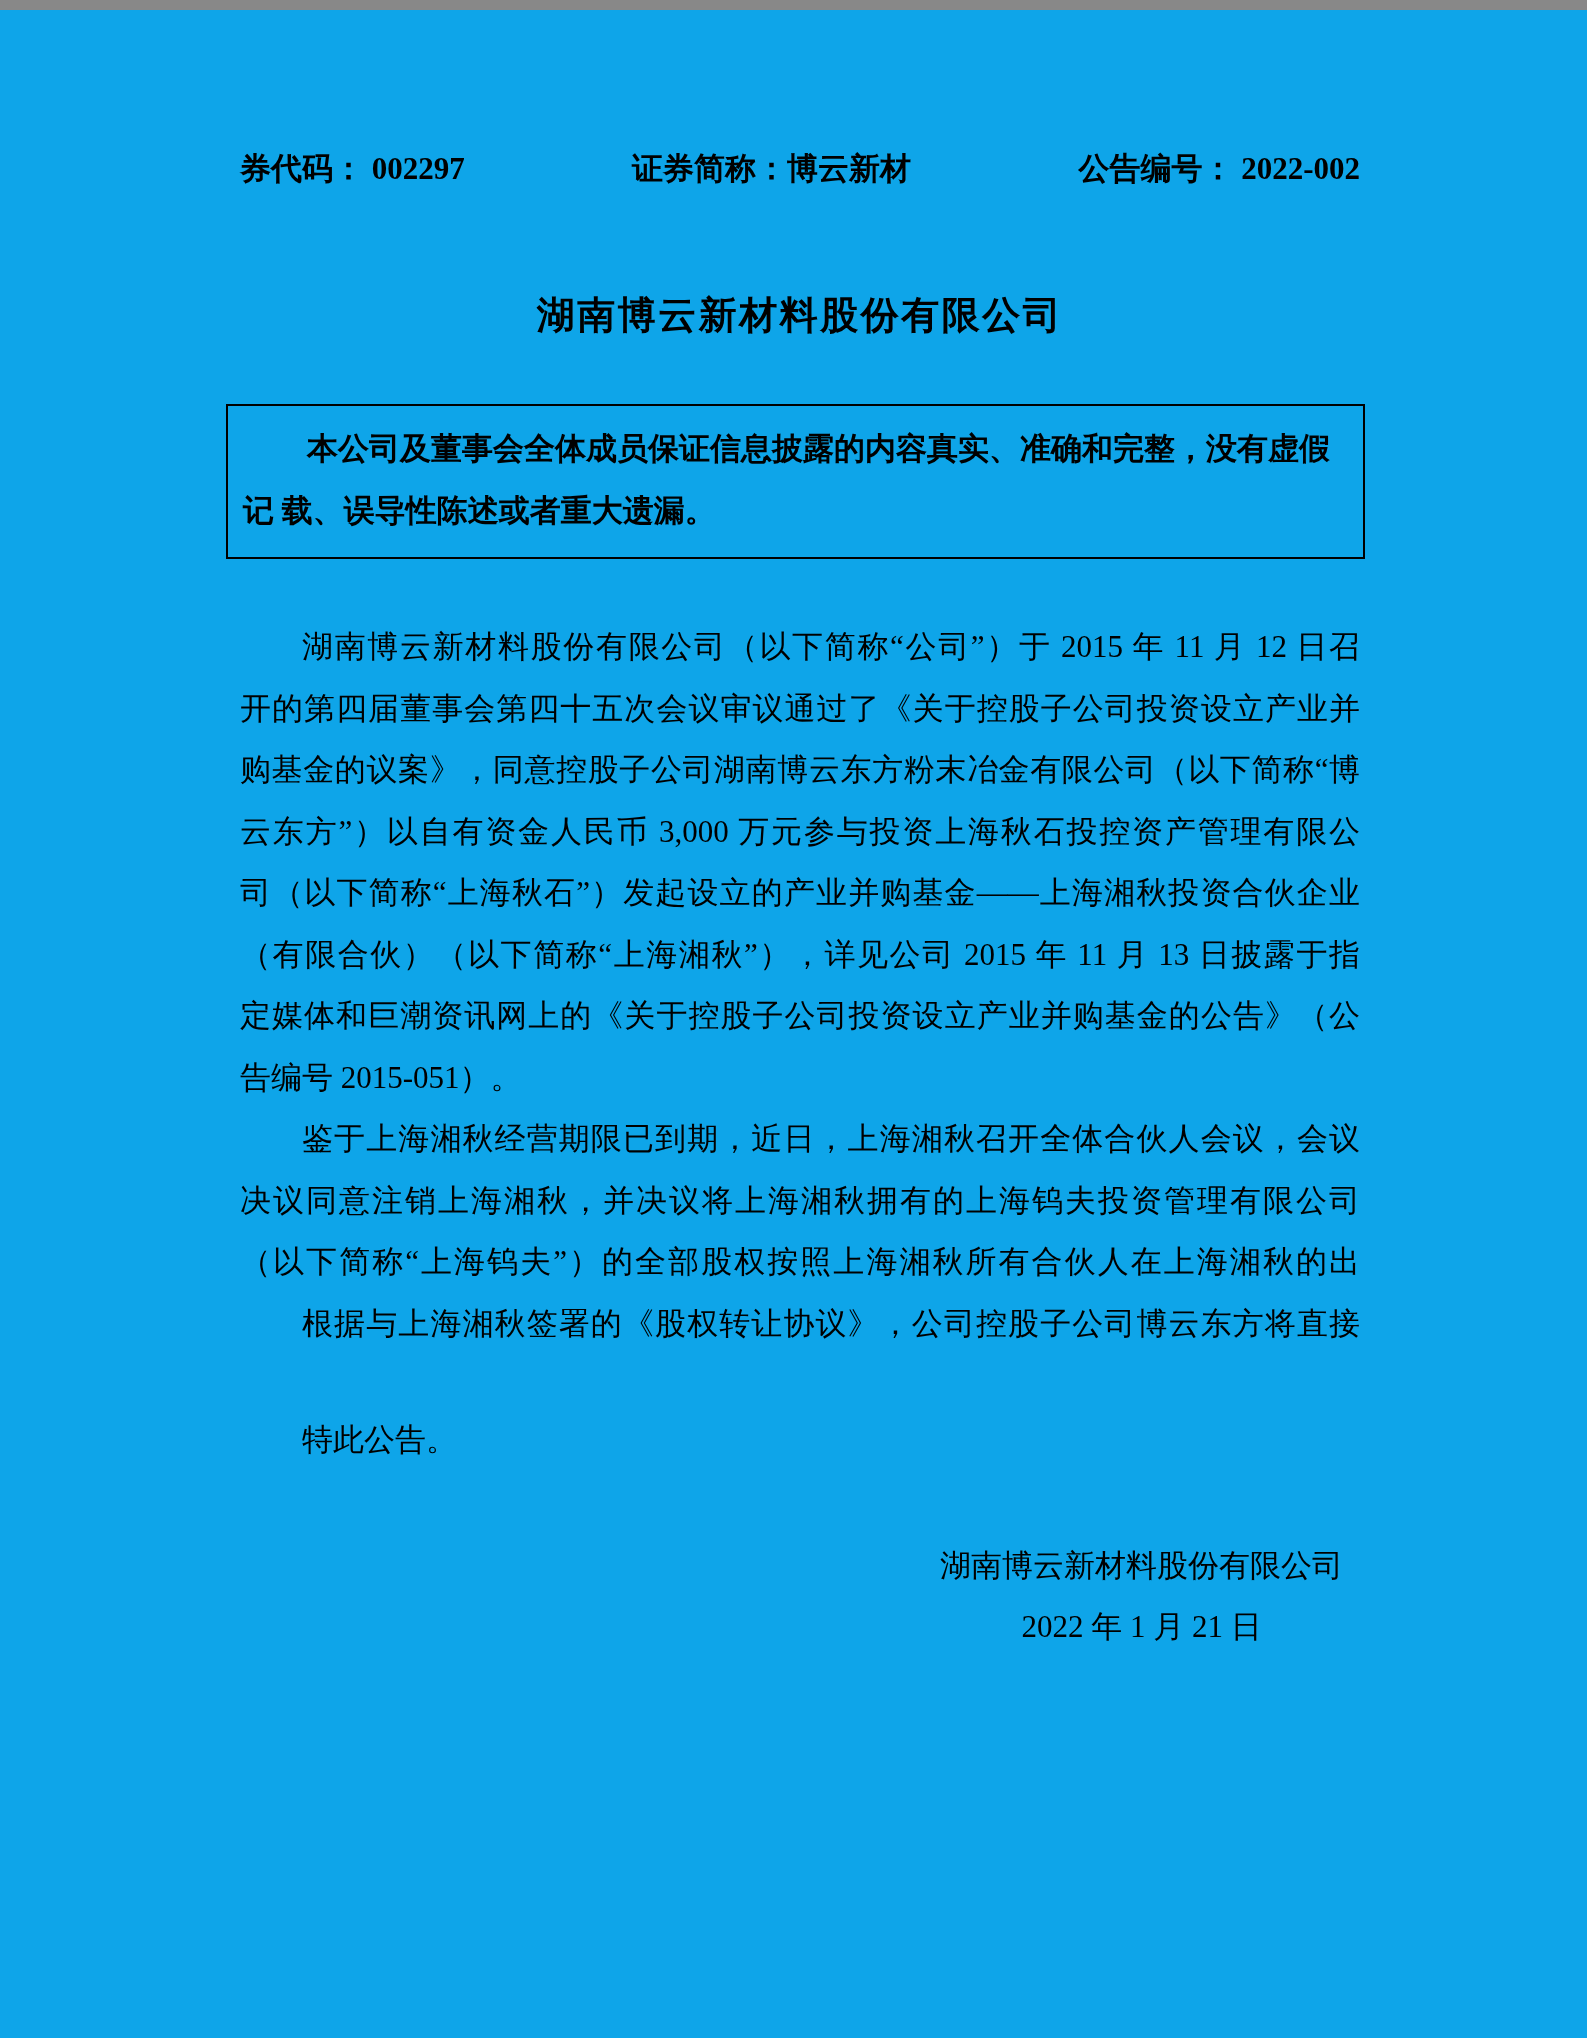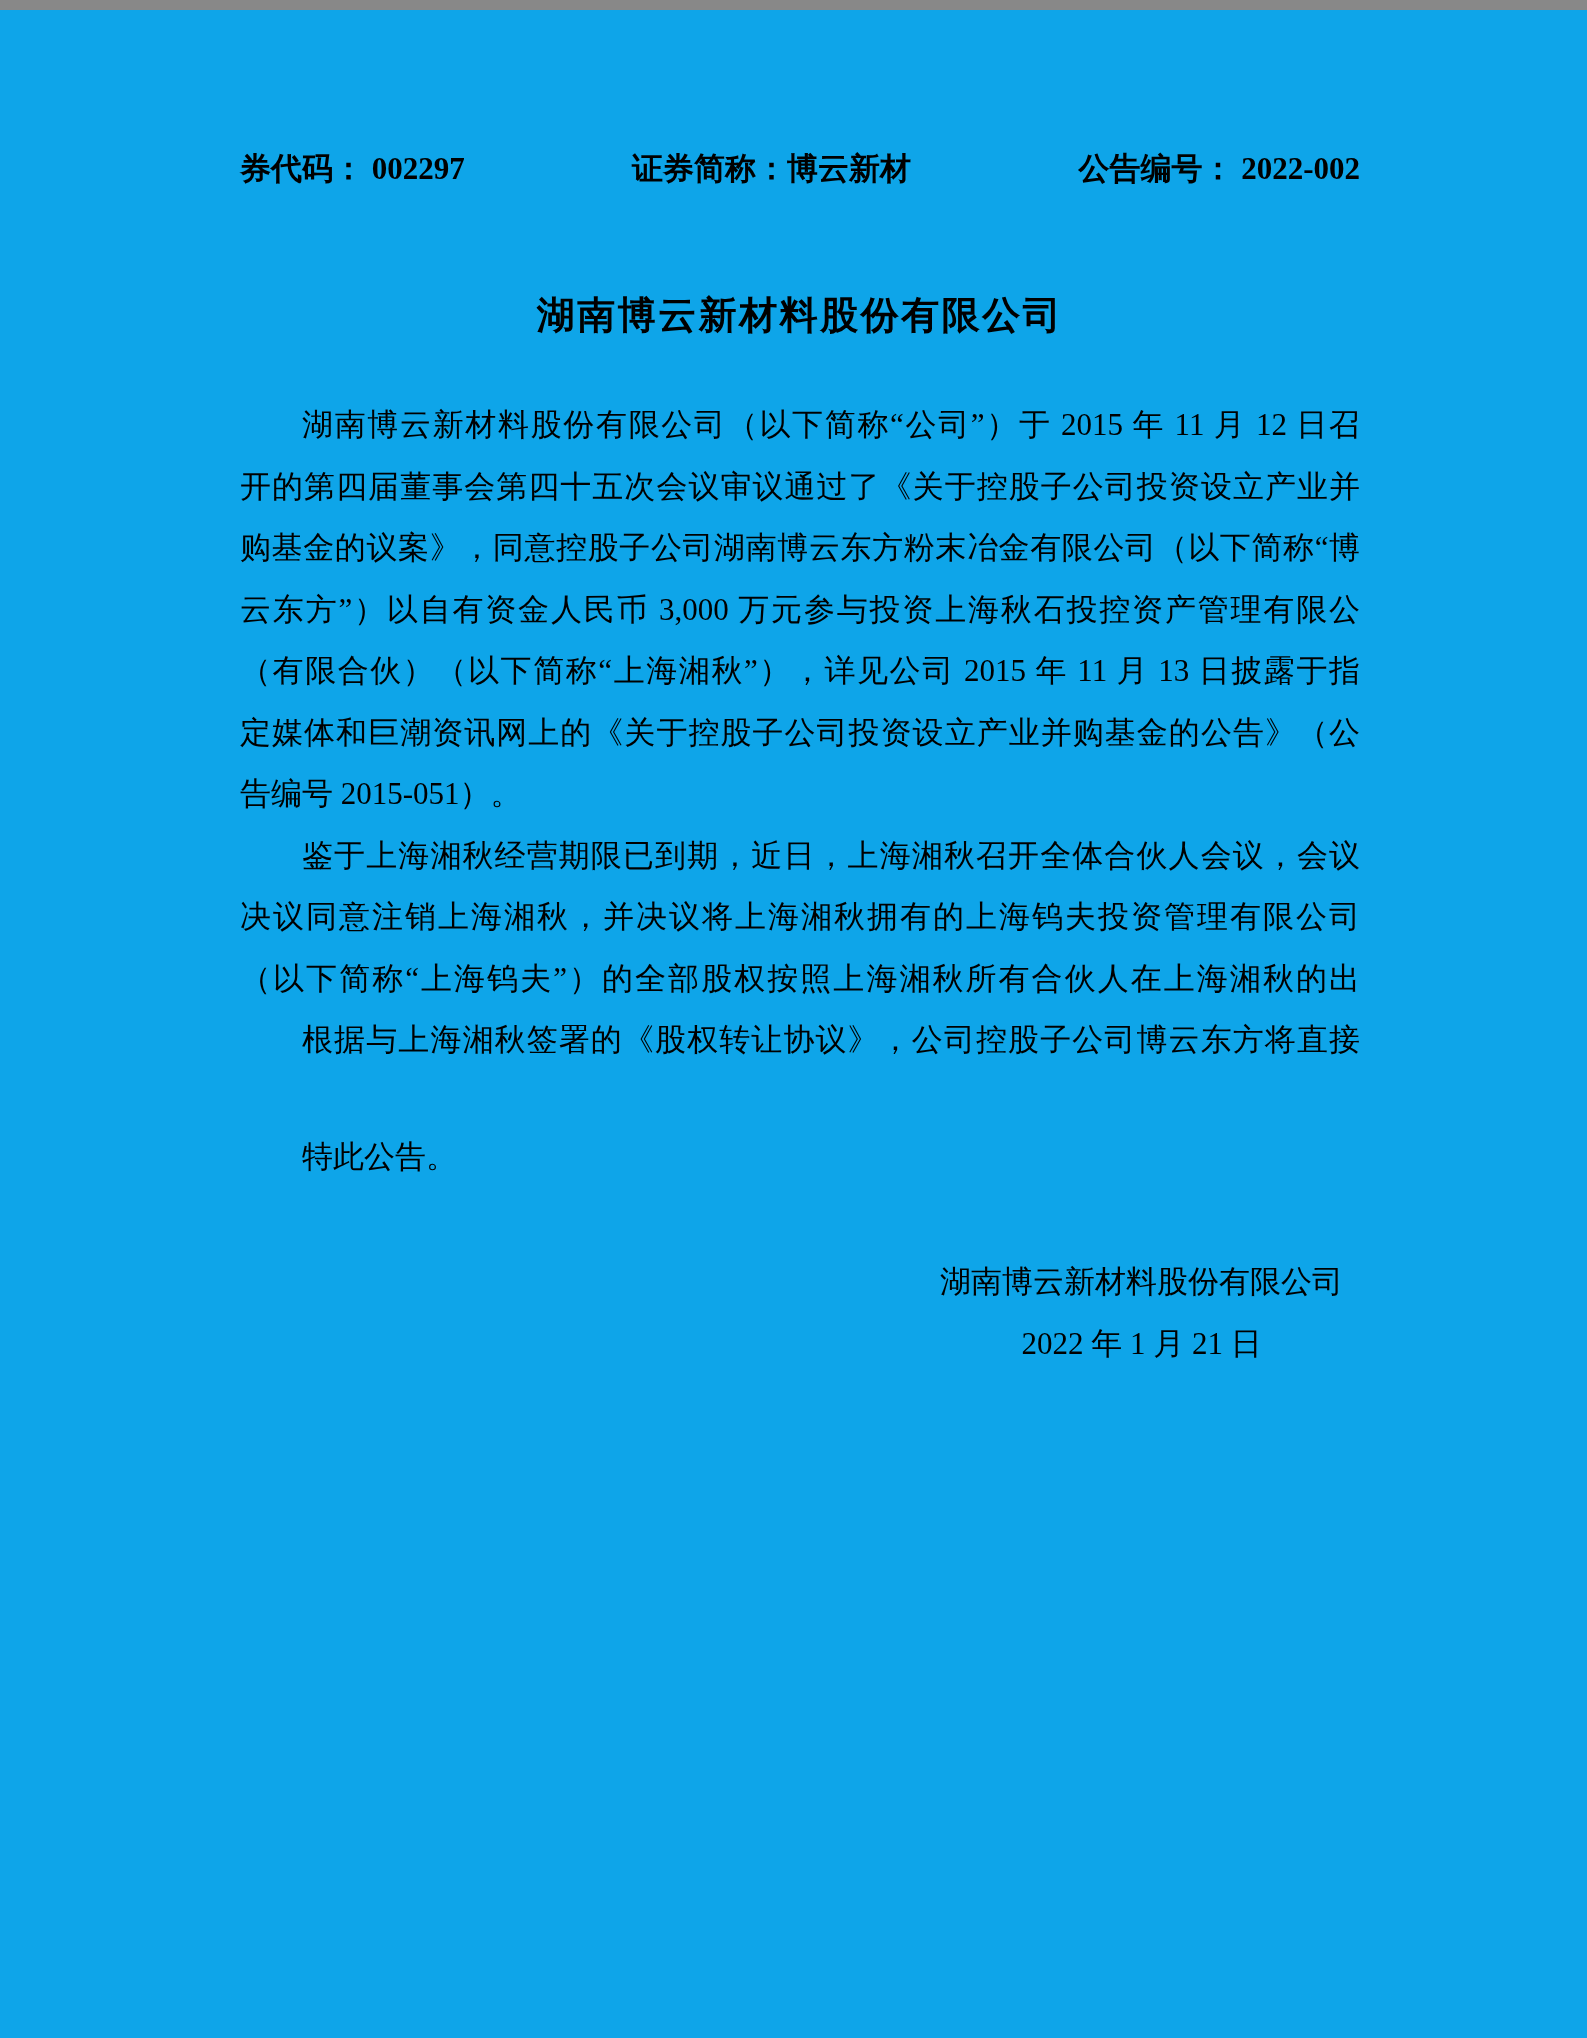--- a/index.html
+++ b/index.html
@@ -75,28 +75,33 @@
 <div class="page">
 
   <div class="header-row">
     <span>券代码： 002297</span>
     <span>证券简称：博云新材</span>
     <span>公告编号： 2022-002</span>
   </div>
 
   <div class="doc-title t1">湖南博云新材料股份有限公司</div>
 
+  <div class="disclaimer-box">
+    <div class="line first">本公司及董事会全体成员保证信息披露的内容真实、准确和完整，没有虚假</div>
+    <div class="line">记 载、误导性陈述或者重大遗漏。</div>
+  </div>
 
   <div class="body-text">
 
     <div>
       <div class="line fill indent">湖南博云新材料股份有限公司（以下简称“公司”）于 2015 年 11 月 12 日召</div>
       <div class="line fill">开的第四届董事会第四十五次会议审议通过了《关于控股子公司投资设立产业并</div>
       <div class="line fill">购基金的议案》，同意控股子公司湖南博云东方粉末冶金有限公司（以下简称“博</div>
       <div class="line fill">云东方”）以自有资金人民币 3,000 万元参与投资上海秋石投控资产管理有限公</div>
+      <div class="line fill">司（以下简称“上海秋石”）发起设立的产业并购基金——上海湘秋投资合伙企业</div>
       <div class="line fill">（有限合伙）（以下简称“上海湘秋”），详见公司 2015 年 11 月 13 日披露于指</div>
       <div class="line fill">定媒体和巨潮资讯网上的《关于控股子公司投资设立产业并购基金的公告》（公</div>
       <div class="line">告编号 2015-051）。</div>
     </div>
 
     <div>
       <div class="line fill indent">鉴于上海湘秋经营期限已到期，近日，上海湘秋召开全体合伙人会议，会议</div>
       <div class="line fill">决议同意注销上海湘秋，并决议将上海湘秋拥有的上海钨夫投资管理有限公司</div>
       <div class="line fill">（以下简称“上海钨夫”）的全部股权按照上海湘秋所有合伙人在上海湘秋的出</div>
     </div>

